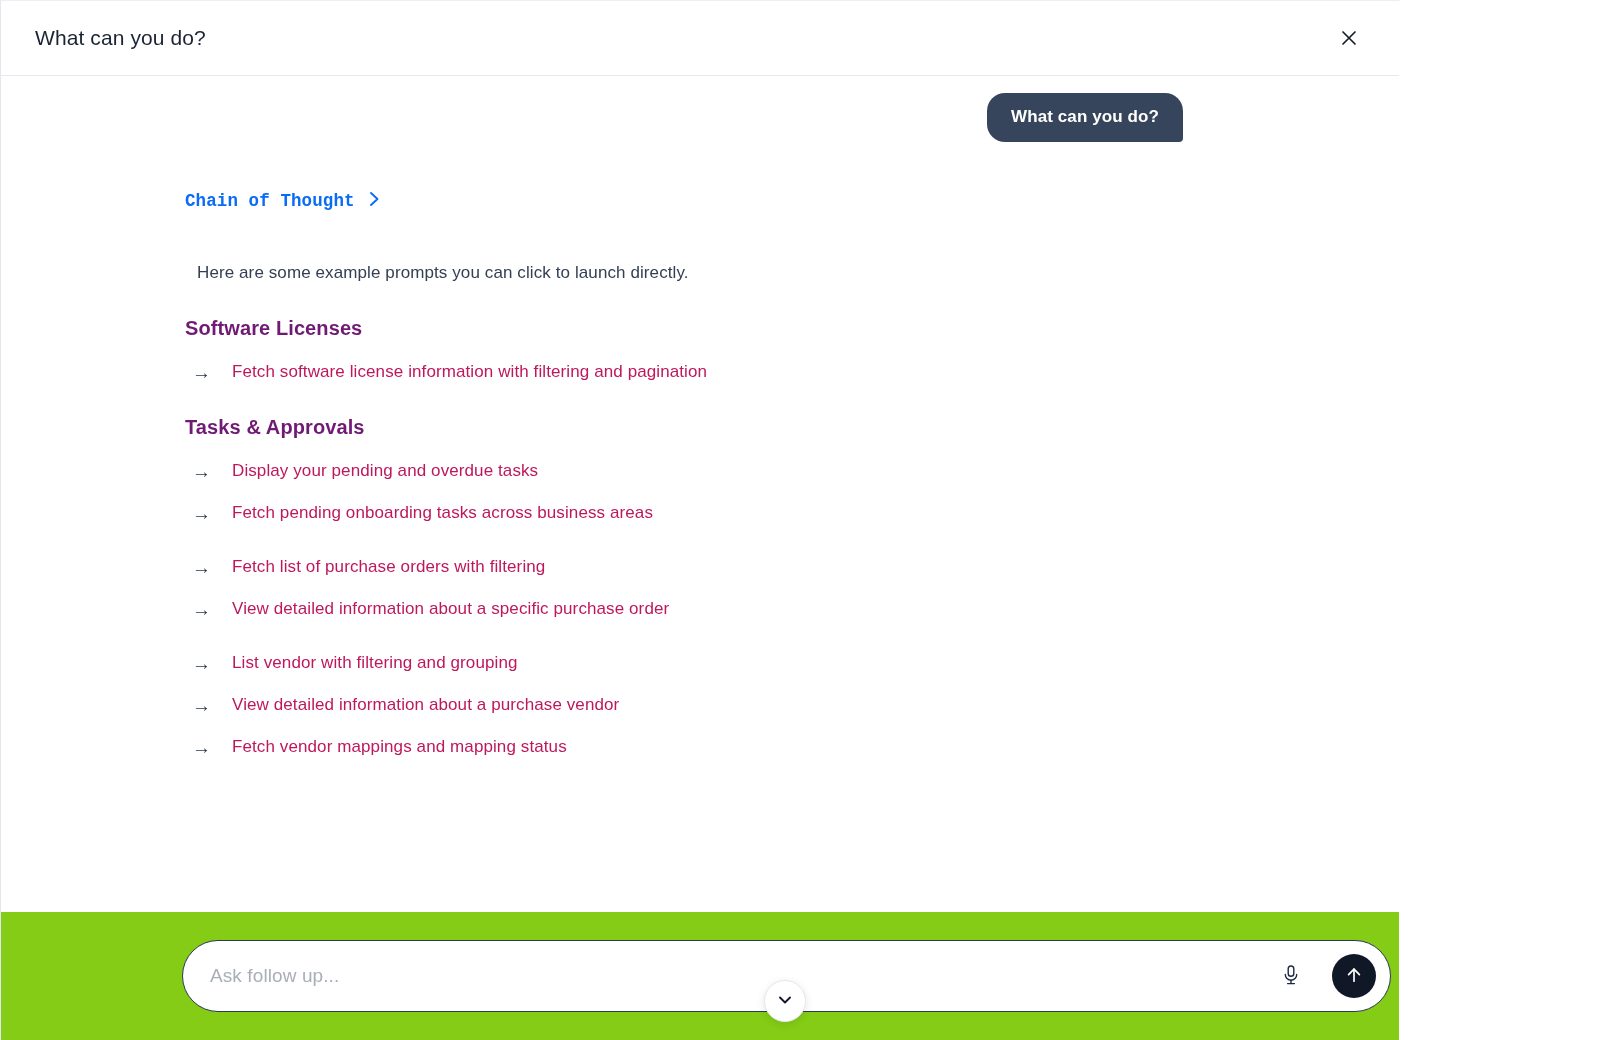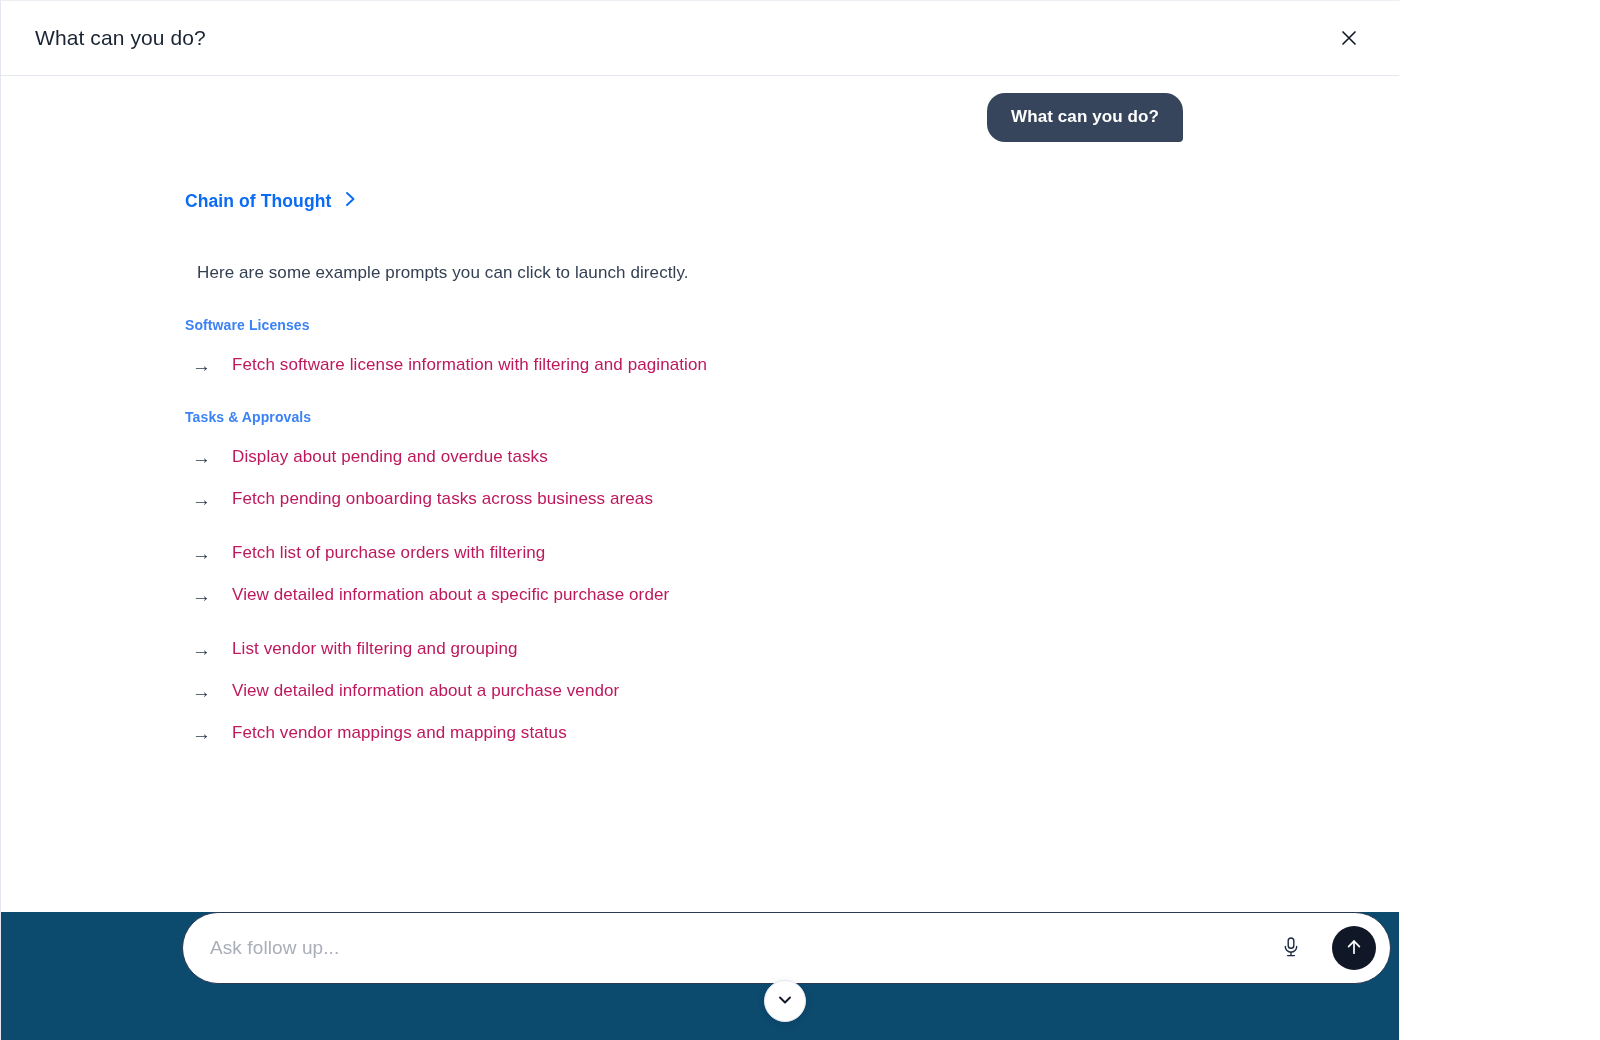--- a/index.html
+++ b/index.html
@@ -96,39 +96,39 @@
     align-items: center;
     gap: 14px;
     color: #0a6bf5;
     font-size: 17.5px;
     font-weight: 700;
     letter-spacing: .1px;
     cursor: pointer;
     background: transparent;
     border: none;
     padding: 0;
-    font-family: Liberation Sans, sans-serif;
+    font-family: Liberation Mono, monospace;
   }
   .cot-chevron { display: block; margin-top: 1px; }
 
   .intro-text {
     margin-top: 51px;
     margin-left: 12px;
     font-size: 17px;
     color: #333f52;
     letter-spacing: .1px;
   }
 
   .section {
     margin-top: 34px;
   }
   .section-title {
-    font-size: 14px;
+    font-size: 20px;
     font-weight: 700;
-    color: #3b82f6;
+    color: #701a75;
     letter-spacing: .1px;
   }
   .prompt-item {
     display: flex;
     align-items: center;
     gap: 20px;
     margin-top: 22px;
     margin-left: 7px;
     cursor: pointer;
     width: fit-content;
@@ -164,22 +164,23 @@
     padding: 0;
     z-index: 5;
   }
 
   
   .composer {
     position: absolute;
     left: 0; right: 0;
     bottom: 0;
     height: 128px;
-    background: #0c4a6e;
-    display: flex;
+    background: #84cc16;
+    display: flex;
+    align-items: center;
     padding: 0 0 0 181px;
     box-sizing: border-box;
   }
   .input-shell {
     position: relative;
     width: 1209px;
     height: 72px;
     box-sizing: border-box;
     border: 1.5px solid #2a3a55;
     border-radius: 40px;
@@ -278,21 +279,21 @@
           <span class="prompt-arrow">→</span>
           <span class="prompt-label">Fetch software license information with filtering and pagination</span>
         </div>
       </div>
 
       
       <div class="section">
         <div class="section-title">Tasks &amp; Approvals</div>
         <div class="prompt-item">
           <span class="prompt-arrow">→</span>
-          <span class="prompt-label">Display about pending and overdue tasks</span>
+          <span class="prompt-label">Display your pending and overdue tasks</span>
         </div>
         <div class="prompt-item">
           <span class="prompt-arrow">→</span>
           <span class="prompt-label">Fetch pending onboarding tasks across business areas</span>
         </div>
       </div>
 
       
       <div class="section">
         <div class="prompt-item">

